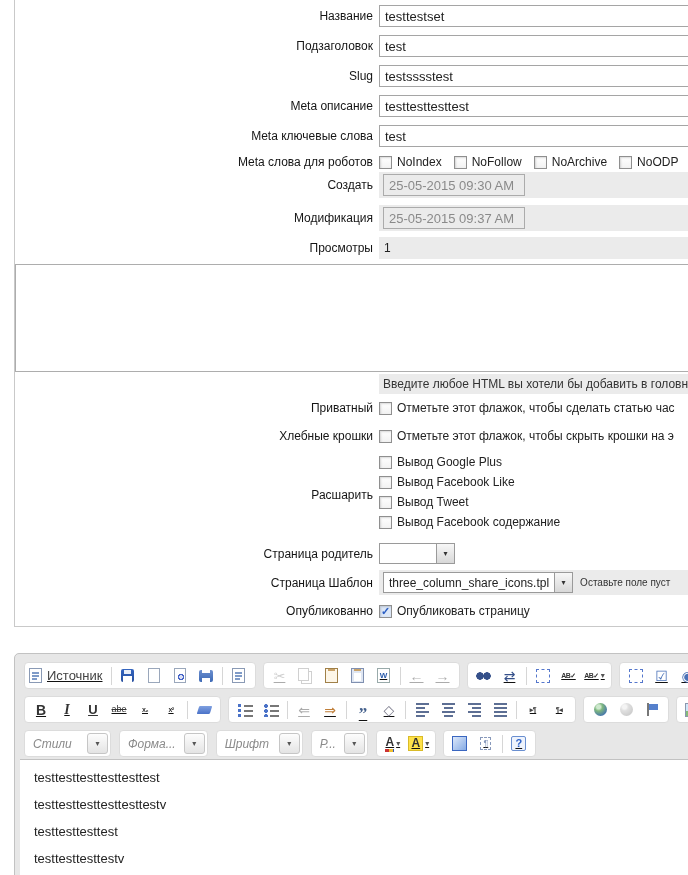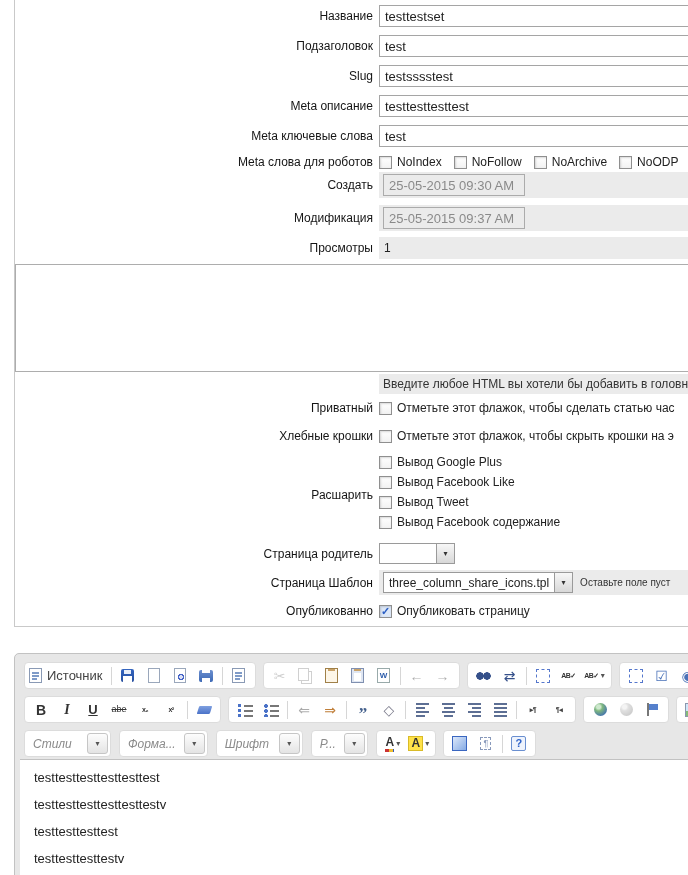--- a/index.html
+++ b/index.html
@@ -38,21 +38,21 @@
           display:flex;align-items:center;justify-content:center;font-size:8px;color:#333;}
   .hint-inline{margin-left:7px;font-size:10px;color:#333;white-space:nowrap;}
   .wmin{min-width:46px;}
 
   
   .editor{position:absolute;left:14px;top:653px;width:747px;height:260px;background:#e7e7e7;
           border:1px solid #c2c2c2;border-radius:5px 5px 0 0;box-sizing:border-box;}
   .toolbar{padding:8px 8px 0 9px;}
   .tb-row{height:27px;margin-bottom:7px;display:flex;align-items:center;white-space:nowrap;}
   .tb-group{display:inline-flex;align-items:center;background:#fff;border:1px solid #dcdcdc;
-            border-radius:4px;padding:1px 3px;margin-right:7px;height:27px;box-sizing:border-box;flex:none;}
+            border-radius:4px;padding:1px 3px;margin-right:7px;height:27px;box-sizing:border-box;flex:none;text-decoration:underline;}
   .tb-btn{min-width:24px;height:23px;display:inline-flex;align-items:center;justify-content:center;
           cursor:pointer;border-radius:3px;padding:0 1px;}
   .tb-sep{width:1px;height:18px;background:#d6d6d6;margin:0 3px;flex:none;}
   .tb-glyph{font-size:14px;line-height:1;display:inline-flex;align-items:center;justify-content:center;}
   .tb-text{font-size:13px;color:#444;padding:0 4px 0 5px;}
   .tb-caret{font-size:8px;color:#555;margin-left:2px;}
   .disabled{opacity:.35;filter:grayscale(1);}
   .small{font-size:7px;font-weight:bold;letter-spacing:-.5px;color:#333;}
   .bold{font-weight:bold;font-size:14px;color:#333;}
   .italic{font-style:italic;font-weight:bold;font-family:"Liberation Serif",serif;font-size:14px;color:#333;}

